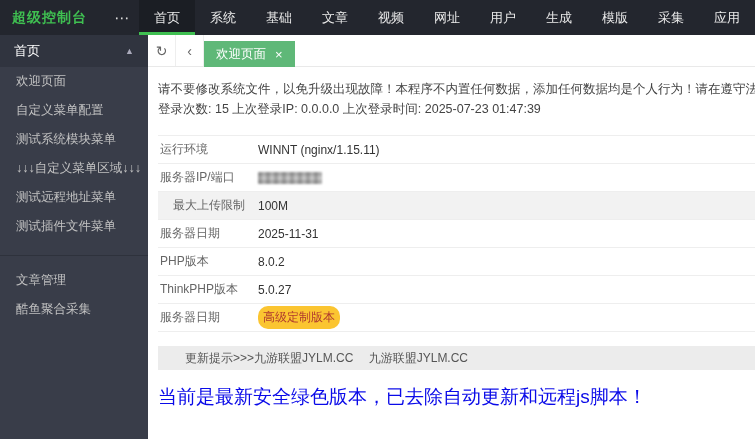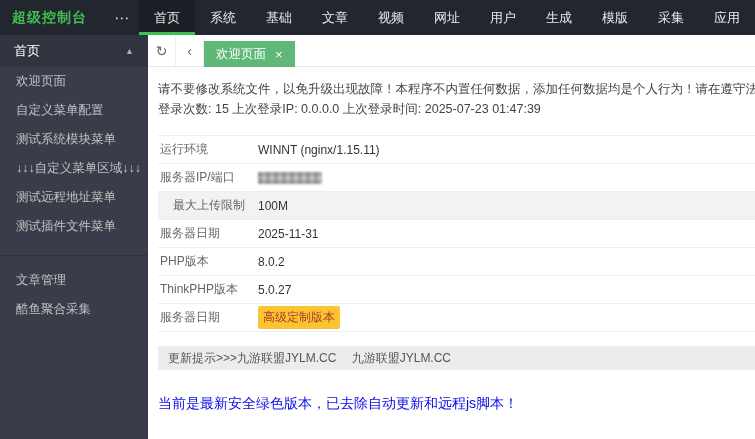--- a/index.html
+++ b/index.html
@@ -59,27 +59,27 @@
   .ivalue { color:#333; white-space:nowrap; display:flex; align-items:center; }
 
   .blur-ip { width:64px; height:12px; border-radius:1px;
       background:
         repeating-linear-gradient(90deg,#b9b9b9 0 4px, #dcdcdc 4px 8px),
         repeating-linear-gradient(0deg,#c6c6c6 0 4px, #e3e3e3 4px 8px);
       background-blend-mode:multiply;
       filter: blur(1px); }
 
   .badge { background:#fbc531; color:#b03a2e; padding:3px 5px; font-size:12px;
-           border-radius:2px; }
+           border-radius:10px; }
 
   .update-bar { margin-top:14px; background:#ececec; color:#555; font-size:12px;
-           height:24px; display:flex; align-items:center; padding-left:10px;
+           height:24px; display:flex; align-items:center; padding-left:27px;
            white-space:nowrap; overflow:hidden; }
 
-  .bottom-notice { margin-top:25px; color:#0a0ae8; font-size:14px; white-space:nowrap; }
+  .bottom-notice { margin-top:14px; color:#0a0ae8; font-size:19px; white-space:nowrap; }
 </style>
 </head>
 <body>
 
 <div class="app">
 
   <div class="navbar">
     <div class="logo">超级控制台</div>
     <div class="more">⋯</div>
     <div class="nav-items">

